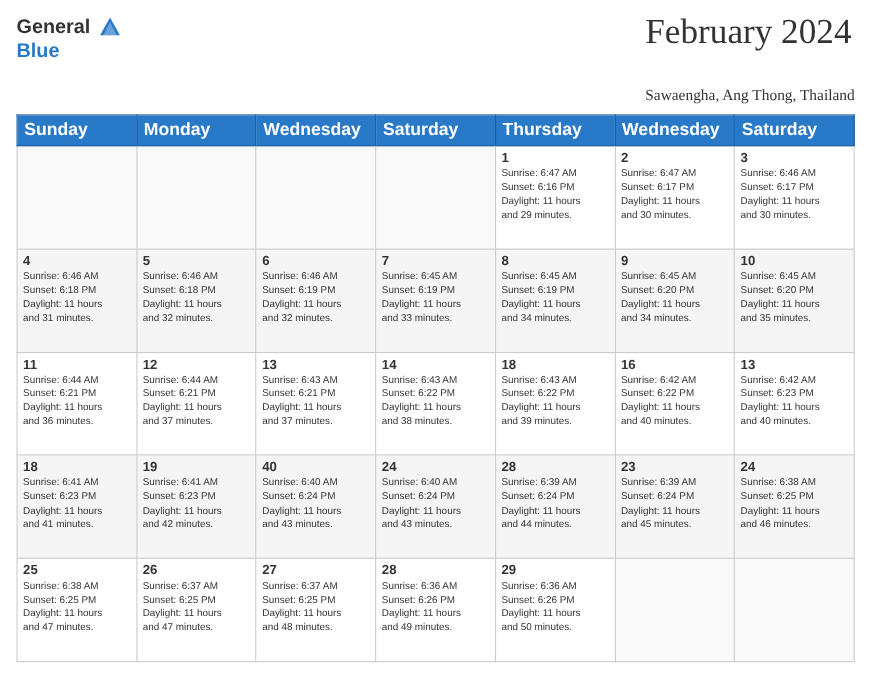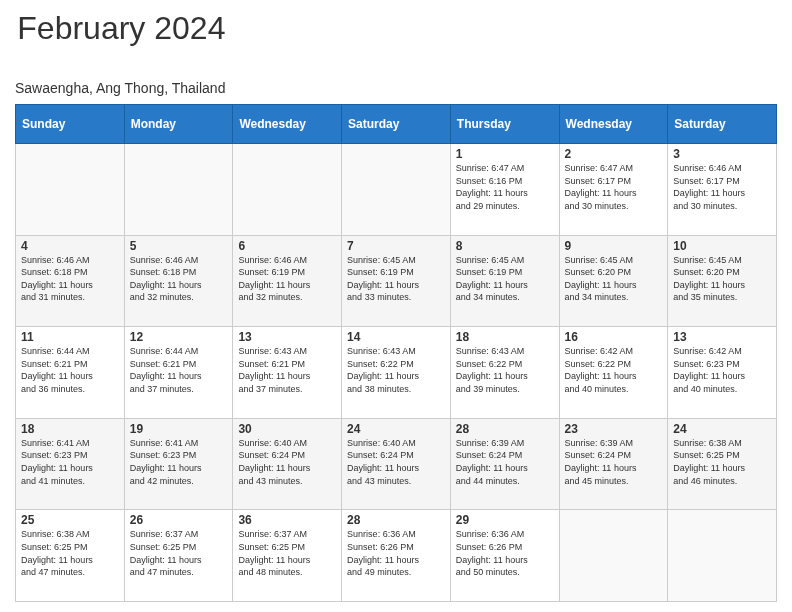--- a/index.html
+++ b/index.html
@@ -22,21 +22,22 @@
       justify-content: space-between;
       align-items: flex-start;
       margin-bottom: 8px;
     }
     .logo {
       display: flex;
       align-items: center;
       margin-top: 4px;
     }
     .title-block {
-      text-align: right;
+      text-align: left;
+      font-family: Liberation Serif, serif;
     }
     .month-year {
       font-size: 32px;
       font-weight: normal;
       color: #333;
     }
     .location {
       font-size: 14px;
       color: #333;
       margin-top: 33px;
@@ -45,22 +46,22 @@
       flex: 1;
       border: 1px solid #ccc;
       border-collapse: collapse;
       width: 100%;
       table-layout: fixed;
     }
     .calendar th {
       background-color: #2979c9;
       color: #fff;
       text-align: left;
-      padding: 12px 6px;
-      font-size: 12px;
+      padding: 0 6px;
+      font-size: 16px;
       font-weight: bold;
       border: 1px solid #1a5fa0;
       height: 28px;
     }
     .calendar td {
       vertical-align: top;
       border: 1px solid #ccc;
       padding: 3px 5px;
       font-size: 9.5px;
       color: #333;
@@ -93,20 +94,34 @@
     }
     
     .row-even td { background: #f0f0f0; }
     .row-odd td { background: #fff; }
   </style>
 </head>
 <body>
 
 <div class="page">
   <div class="header">
+    <div class="logo">
+      <div>
+        <div style="font-size:18px; font-weight:bold; color:#333; line-height:1.15;">
+          <span>General</span>
+          <svg style="display:inline-block; vertical-align:middle; margin-left:2px;" width="22" height="22" viewBox="0 0 22 22">
+            <polygon points="11,2 20,18 2,18" fill="#2979c9"></polygon>
+            <polygon points="11,6 17,18 5,18" fill="#fff" opacity="0.3"></polygon>
+          </svg>
+        </div>
+        <div style="font-size:18px; font-weight:bold; color:#2979c9; line-height:1.15;">
+          <span>Blue</span>
+        </div>
+      </div>
+    </div>
     <div class="title-block">
       <div class="month-year">February 2024</div>
       <div class="location">Sawaengha, Ang Thong, Thailand</div>
     </div>
   </div>
 
   <table class="calendar">
     <thead>
       <tr>
       <th>Sunday</th>
@@ -257,21 +272,21 @@
 and 41 minutes.</div>
           </td>
           <td>
             <span class="day-number">19</span>
             <div class="day-info" style="white-space: pre-line;">Sunrise: 6:41 AM
 Sunset: 6:23 PM
 Daylight: 11 hours
 and 42 minutes.</div>
           </td>
           <td>
-            <span class="day-number">30</span>
+            <span class="day-number">40</span>
             <div class="day-info" style="white-space: pre-line;">Sunrise: 6:40 AM
 Sunset: 6:24 PM
 Daylight: 11 hours
 and 43 minutes.</div>
           </td>
           <td>
             <span class="day-number">24</span>
             <div class="day-info" style="white-space: pre-line;">Sunrise: 6:40 AM
 Sunset: 6:24 PM
 Daylight: 11 hours
@@ -308,21 +323,21 @@
 and 47 minutes.</div>
           </td>
           <td>
             <span class="day-number">26</span>
             <div class="day-info" style="white-space: pre-line;">Sunrise: 6:37 AM
 Sunset: 6:25 PM
 Daylight: 11 hours
 and 47 minutes.</div>
           </td>
           <td>
-            <span class="day-number">36</span>
+            <span class="day-number">27</span>
             <div class="day-info" style="white-space: pre-line;">Sunrise: 6:37 AM
 Sunset: 6:25 PM
 Daylight: 11 hours
 and 48 minutes.</div>
           </td>
           <td>
             <span class="day-number">28</span>
             <div class="day-info" style="white-space: pre-line;">Sunrise: 6:36 AM
 Sunset: 6:26 PM
 Daylight: 11 hours

